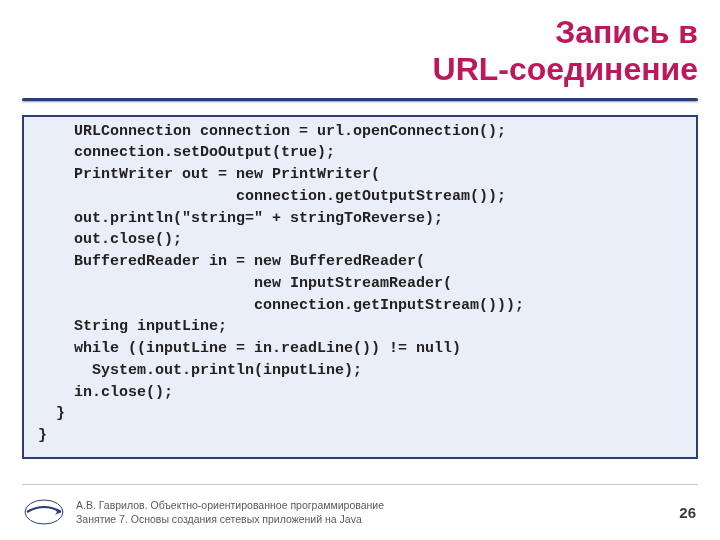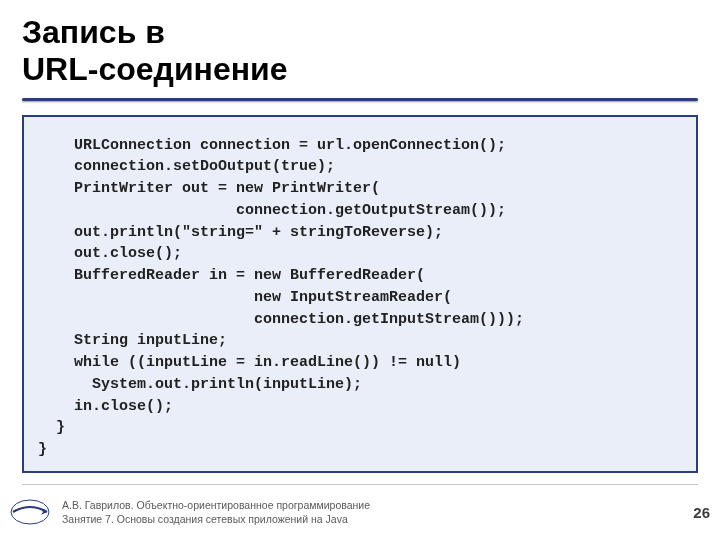--- a/index.html
+++ b/index.html
@@ -7,51 +7,52 @@
     width: 720px; height: 540px;
     background: #ffffff;
     font-family: Arial, Helvetica, sans-serif;
     position: relative;
     overflow: hidden;
   }
   .title {
     padding: 14px 22px 10px 22px;
     font-size: 32px;
     font-weight: bold;
-    color: #000000;
+    color: #be185d;
     line-height: 1.15;
+    text-align: right;
   }
   .hr-wrap { padding: 0 22px; }
   .hr-line {
     height: 3px;
     background: #2b3d7b;
     border-radius: 2px;
     box-shadow: 0 1px 2px rgba(0,0,0,0.4);
   }
   .code-box {
     margin: 14px 22px 0 22px;
     background: #e9eef8;
     border: 2px solid #2b3d7b;
-    padding: 18px 14px 10px 14px;
+    padding: 4px 14px 10px 14px;
   }
   .code-box pre {
     font-family: "Courier New", Courier, monospace;
     font-size: 15px;
     line-height: 1.45;
     color: #222;
     font-weight: bold;
     white-space: pre;
   }
   .footer {
     position: absolute;
     left: 0; right: 0; bottom: 0;
     height: 56px;
     display: flex;
     align-items: center;
-    padding: 0 10px;
+    padding: 0 24px;
   }
   .footer-rule {
     position: absolute;
     left: 22px; right: 22px; top: 0;
     height: 1px;
     background: #c9c9c9;
   }
   .footer-logo {
     width: 40px; height: 26px;
     flex: 0 0 auto;

